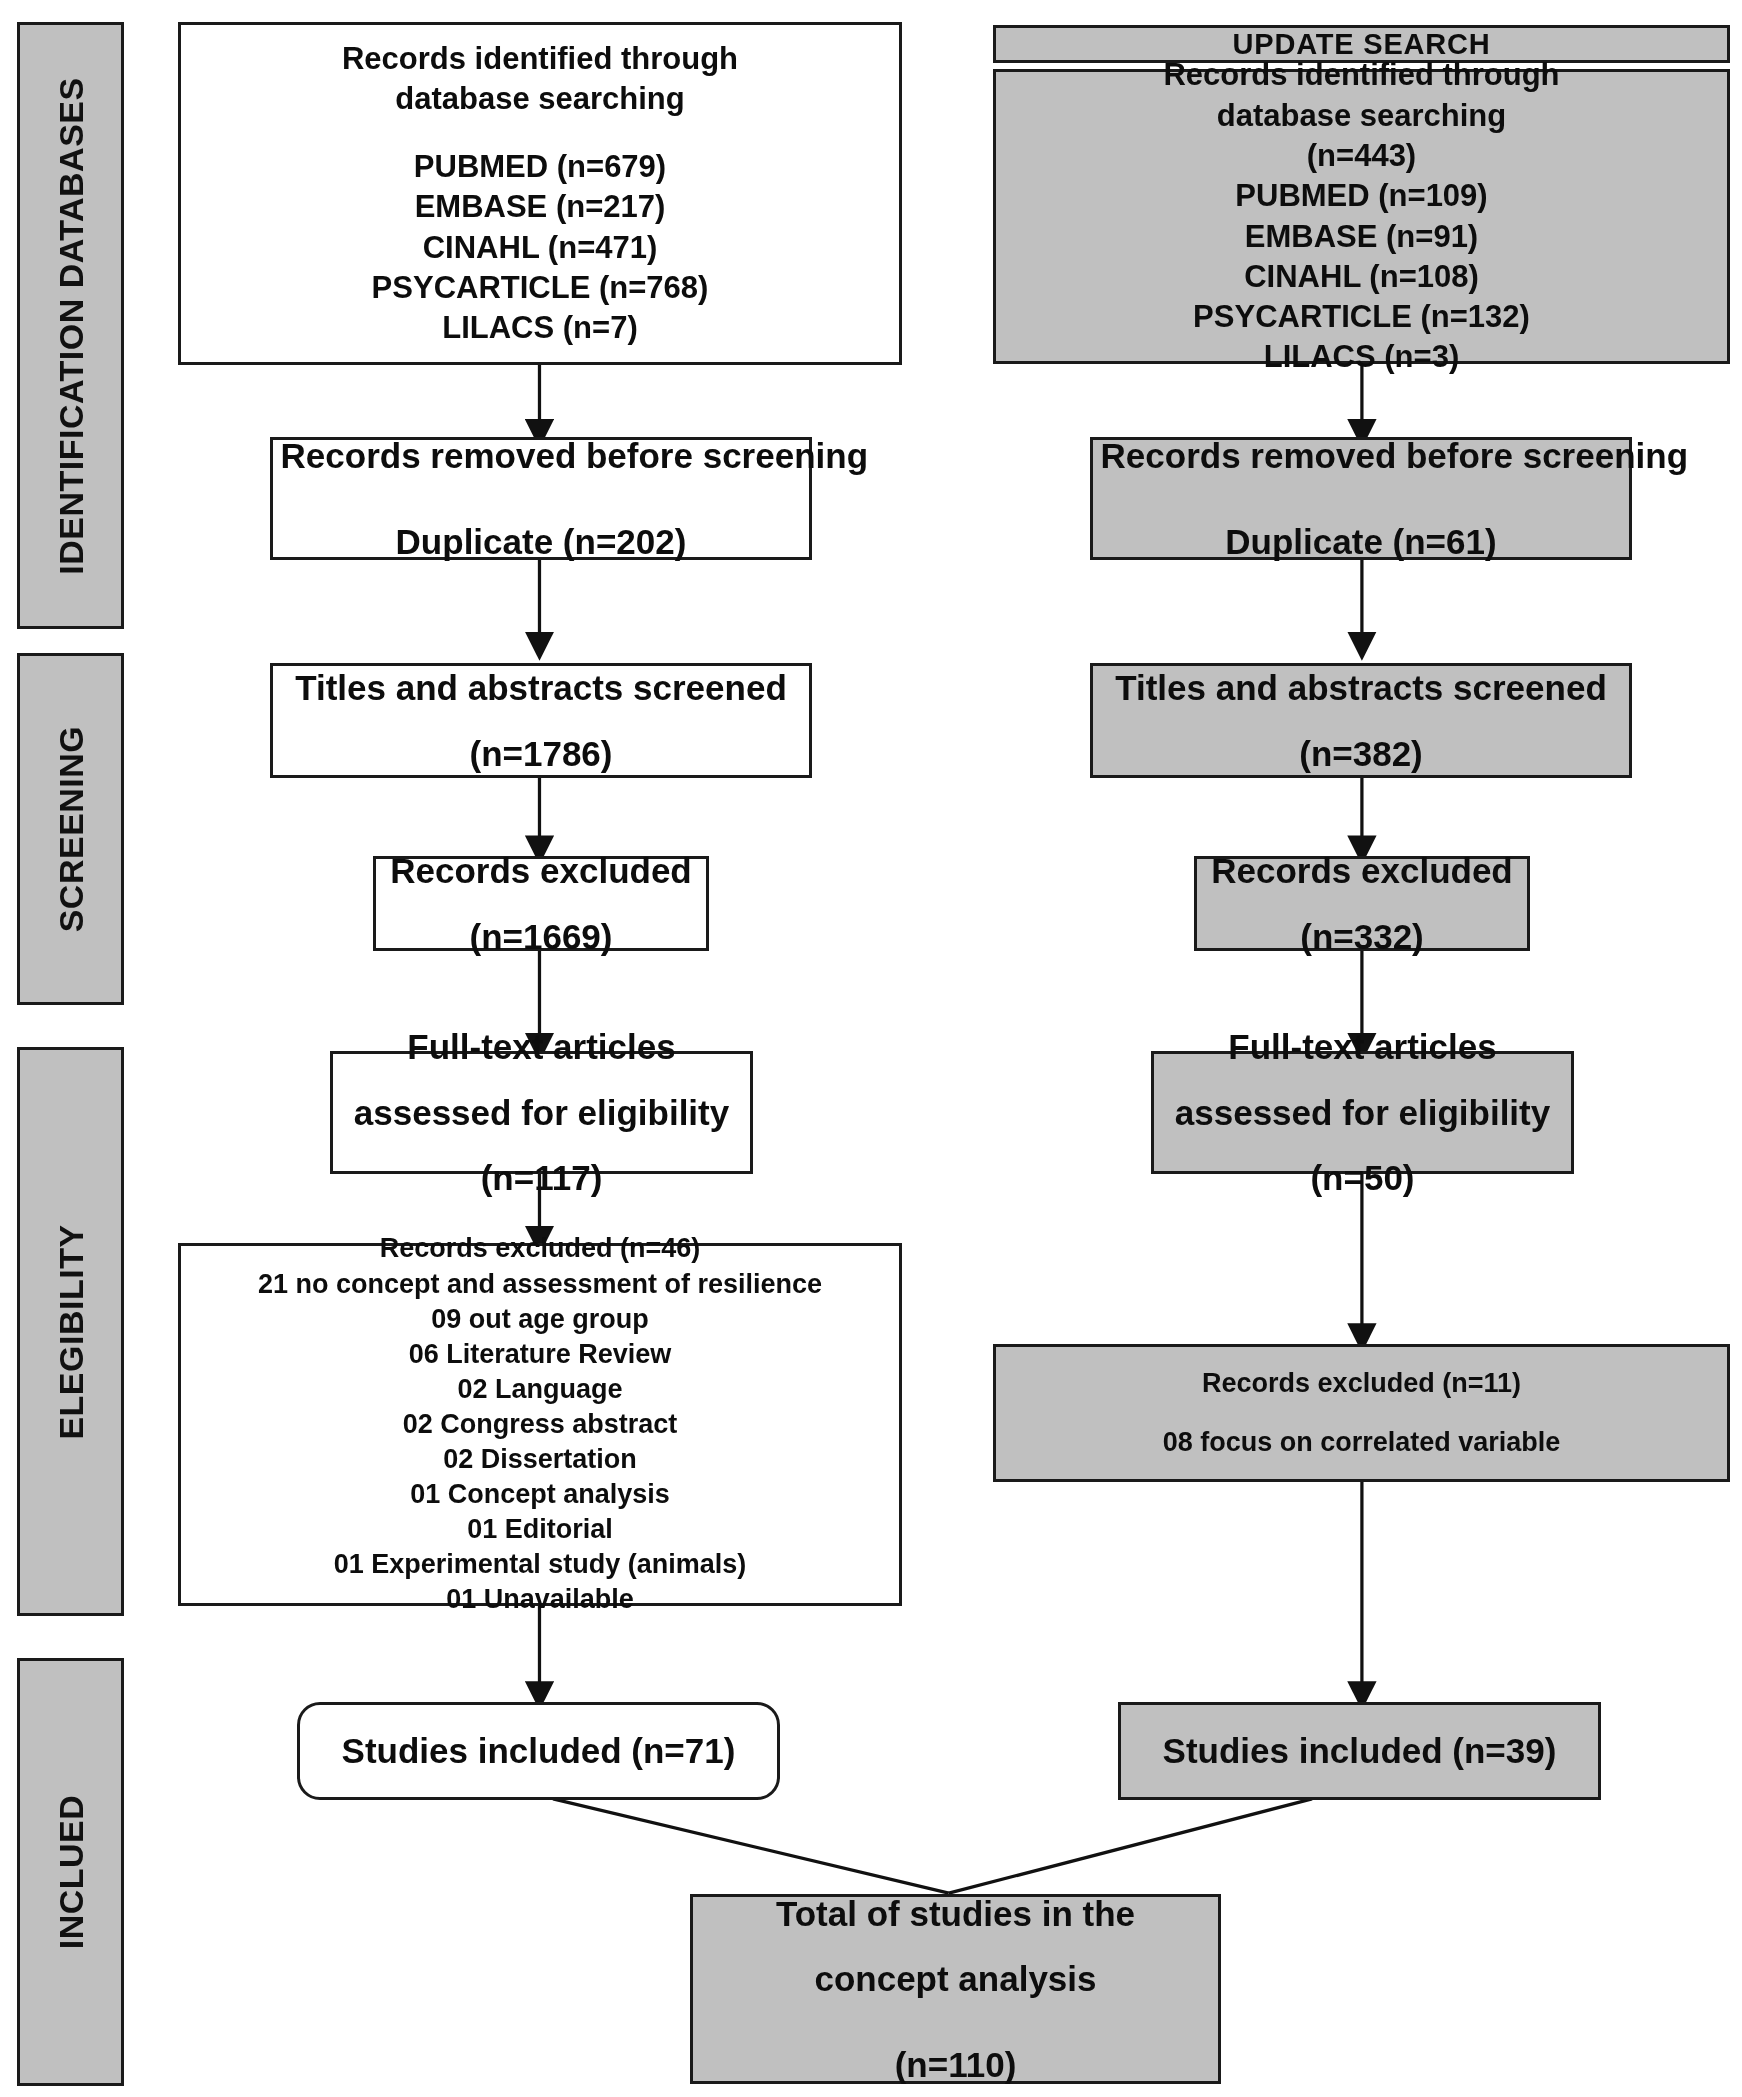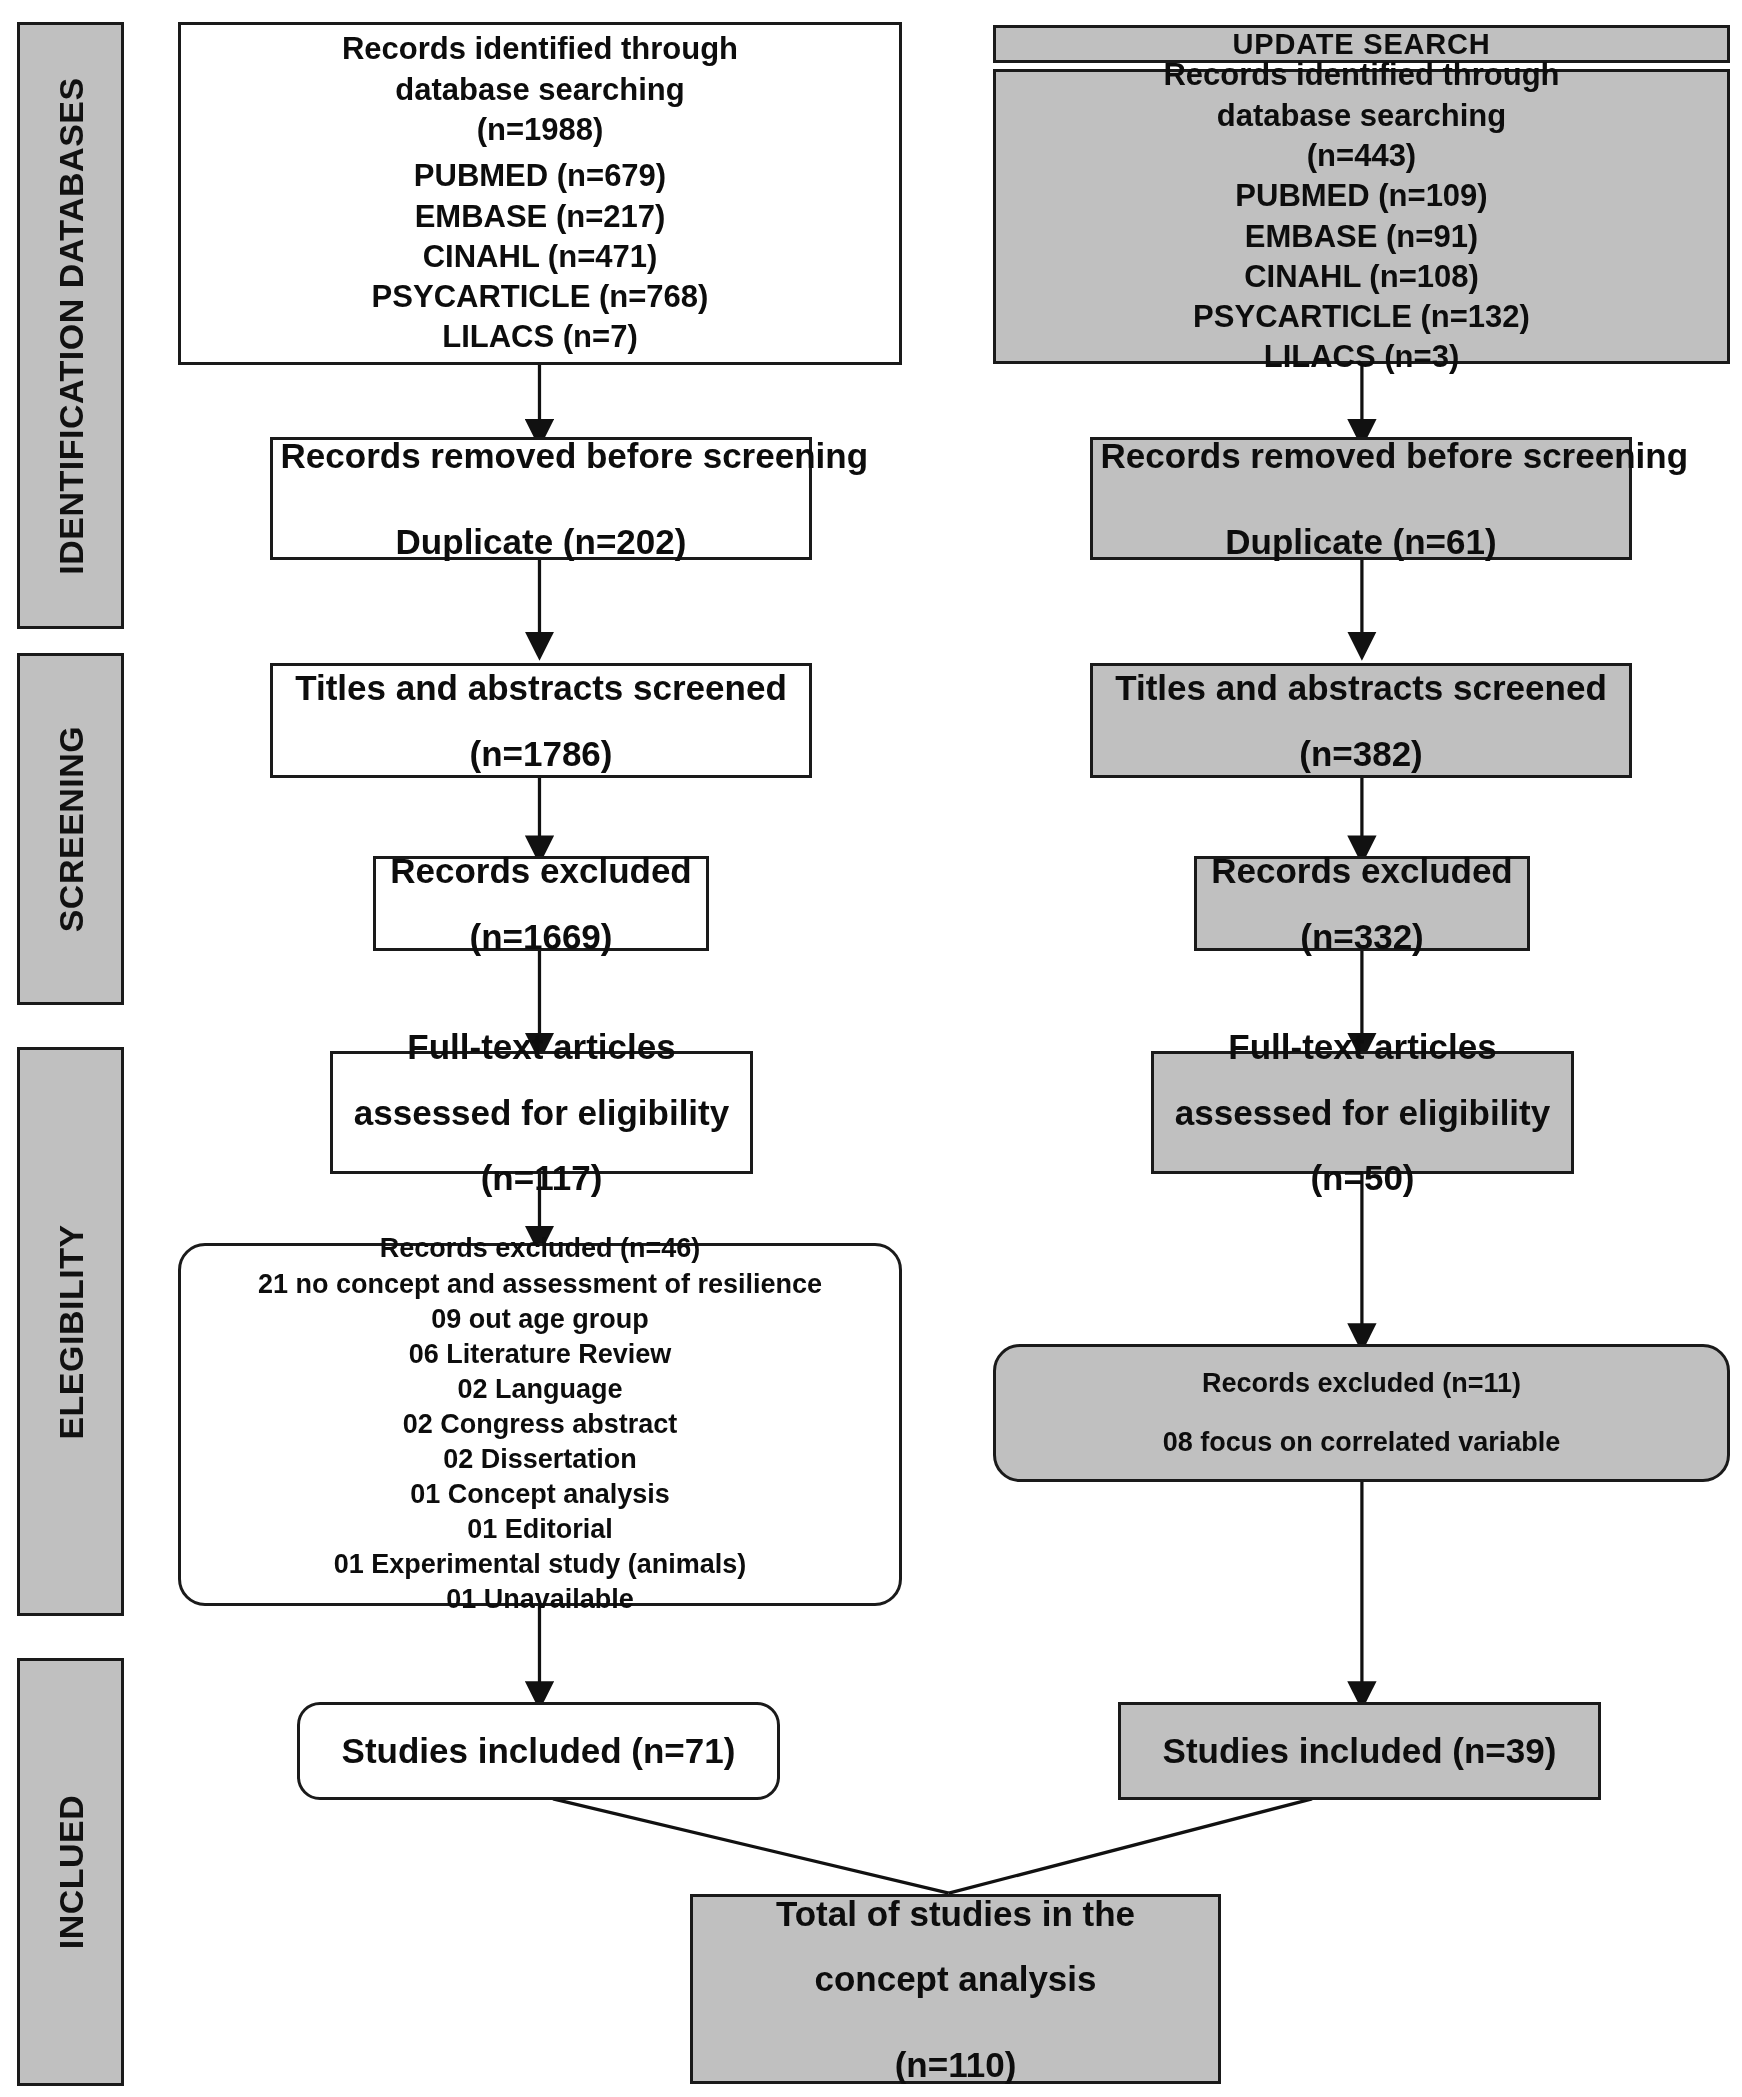--- a/index.html
+++ b/index.html
@@ -74,21 +74,21 @@
     display: block;
     width: 100%;
     line-height: 1.30;
     white-space: nowrap;
   }
   .node .gap { display: block; height: 0.9em; }
 
   
   .fs-lg   { font-size: 31px; }
   .fs-md   { font-size: 35px; gap: 20px; }
-  .fs-sm   { font-size: 27px; border-radius: 27px; }
+  .fs-sm   { font-size: 27px; }
 
   .header-band {
     position: absolute;
     box-sizing: border-box;
     background: #c0c0c0;
     border: 3.8px solid #1a1a1a;
     display: flex;
     align-items: center;
     justify-content: center;
     font-weight: bold;
@@ -146,21 +146,20 @@
     <span class="phase-label">INCLUED</span>
   </div>
 
   <div class="header-band" style="left:993px; top:25px; width:737px; height:38px;">
     <span>UPDATE SEARCH</span>
   </div>
 
   <div class="node white fs-lg" style="left:178px; top:22px; width:724px; height:343px;">
     <span class="line">Records identified through</span>
     <span class="line">database searching</span>
-    <span class="line">(n=1988)</span>
     <span class="gap"></span>
     <span class="line">PUBMED (n=679)</span>
     <span class="line">EMBASE (n=217)</span>
     <span class="line">CINAHL (n=471)</span>
     <span class="line">PSYCARTICLE (n=768)</span>
     <span class="line">LILACS (n=7)</span>
   </div>
 
   <div class="node grey fs-lg" style="left:993px; top:69px; width:737px; height:295px;">
     <span class="line">Records identified through</span>

